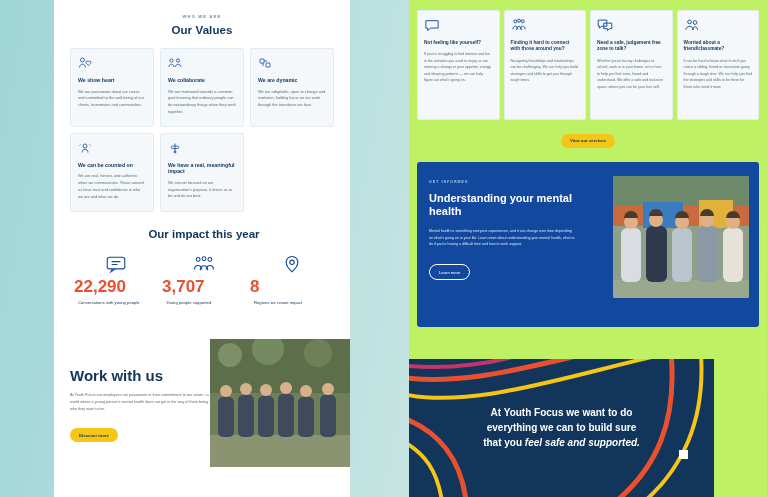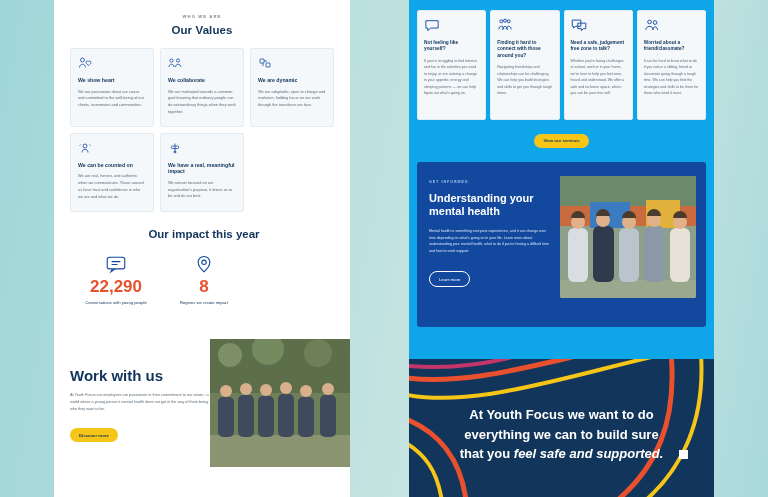--- a/index.html
+++ b/index.html
@@ -15,22 +15,22 @@
   }
 
   .page { position: absolute; top: 0; left: 0; width: 768px; height: 497px; }
 
   
   .col-left {
     position: absolute; left: 54px; top: 0; width: 296px; height: 497px;
     background: #ffffff; overflow: hidden;
   }
   .col-right {
-    position: absolute; left: 409px; top: 0; width: 305px; height: 497px;
-    background: #0ea5e9; overflow: hidden;
+    position: absolute; left: 409px; top: 0; width: 358px; height: 497px;
+    background: #bef264; overflow: hidden;
   }
 
   
   .values-section { padding: 14px 16px 6px 16px; }
   .eyebrow {
     text-align: center; font-size: 4.2px; letter-spacing: 1.1px;
     color: #7a8a95; font-weight: bold; text-transform: uppercase;
     margin-bottom: 5px;
   }
   .section-title {
@@ -56,21 +56,21 @@
     font-size: 3.9px; color: #5a6b76; line-height: 1.75;
   }
 
   
   .impact-section { padding: 10px 16px 14px 20px; }
   .impact-title {
     text-align: center; font-size: 11.5px; font-weight: bold;
     color: #12355b; margin-bottom: 14px;
   }
   .impact-grid { display: grid; grid-template-columns: repeat(3,1fr); gap: 4px; }
-  .impact-item { text-align: center; }
+  .impact-item { text-align: left; }
   .impact-icon { height: 22px; display: flex; align-items: center; justify-content: center; }
   .impact-number {
     font-size: 17px; font-weight: bold; color: #e8502e;
     line-height: 1.05; margin-top: 2px;
   }
   .impact-label {
     font-size: 4.2px; color: #12355b; line-height: 1.7; margin-top: 4px;
     padding: 0 4px;
   }
 
@@ -128,21 +128,21 @@
     border-radius: 2px; overflow: hidden;
   }
 
   
   .footer-hero {
     position: absolute; left: 0; bottom: 0; width: 305px; height: 138px;
     background: #12355b; overflow: hidden;
   }
   .fh-text {
     position: absolute; left: 0; right: 0; top: 46px; text-align: center;
-    font-size: 13px; font-weight: bold; color: #ffffff; line-height: 1.5;
+    font-size: 10px; font-weight: bold; color: #ffffff; line-height: 1.5;
     padding: 0 40px;
   }
   .fh-text em { font-style: italic; font-weight: bold; }
   .fh-square {
     position: absolute; right: 26px; bottom: 38px; width: 9px; height: 9px;
     background: #ffffff;
   }
 
   svg { display: block; }
 </style>
@@ -233,20 +233,34 @@
             <svg width="22" height="19" viewBox="0 0 30 26" fill="none" stroke="#12489e" stroke-width="1.5">
               <rect x="3" y="3" width="24" height="16" rx="3"></rect>
               <path d="M10 19l-2 4 6-4"></path>
               <path d="M9 9h12M9 13h8"></path>
             </svg>
           </div>
           <div class="impact-number">22,290</div>
           <div class="impact-label">Conversations with young people</div>
         </div>
 
+        <div class="impact-item">
+          <div class="impact-icon">
+            <svg width="24" height="19" viewBox="0 0 32 26" fill="none" stroke="#12489e" stroke-width="1.5">
+              <circle cx="8" cy="6" r="2.6"></circle>
+                <circle cx="16" cy="5" r="2.6"></circle>
+                <circle cx="24" cy="6" r="2.6"></circle>
+              <path d="M3 20c0-3.4 2.2-5.6 5-5.6S13 16.6 13 20"></path>
+              <path d="M11 21c0-3.8 2.2-6.2 5-6.2S21 17.2 21 21"></path>
+              <path d="M19 20c0-3.4 2.2-5.6 5-5.6S29 16.6 29 20"></path>
+            </svg>
+          </div>
+          <div class="impact-number">3,707</div>
+          <div class="impact-label">Young people supported</div>
+        </div>
 
         <div class="impact-item">
           <div class="impact-icon">
             <svg width="20" height="19" viewBox="0 0 26 26" fill="none" stroke="#12489e" stroke-width="1.5">
               <path d="M13 23s8-7.2 8-13a8 8 0 1 0-16 0c0 5.8 8 13 8 13z"></path>
               <circle cx="13" cy="10" r="3"></circle>
             </svg>
           </div>
           <div class="impact-number">8</div>
           <div class="impact-label">Regions we create impact</div>

